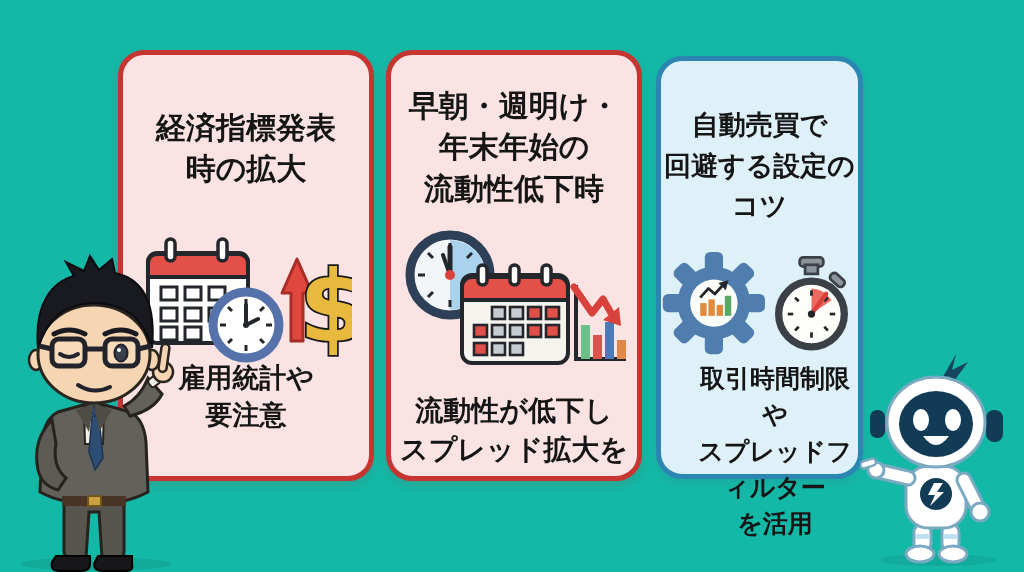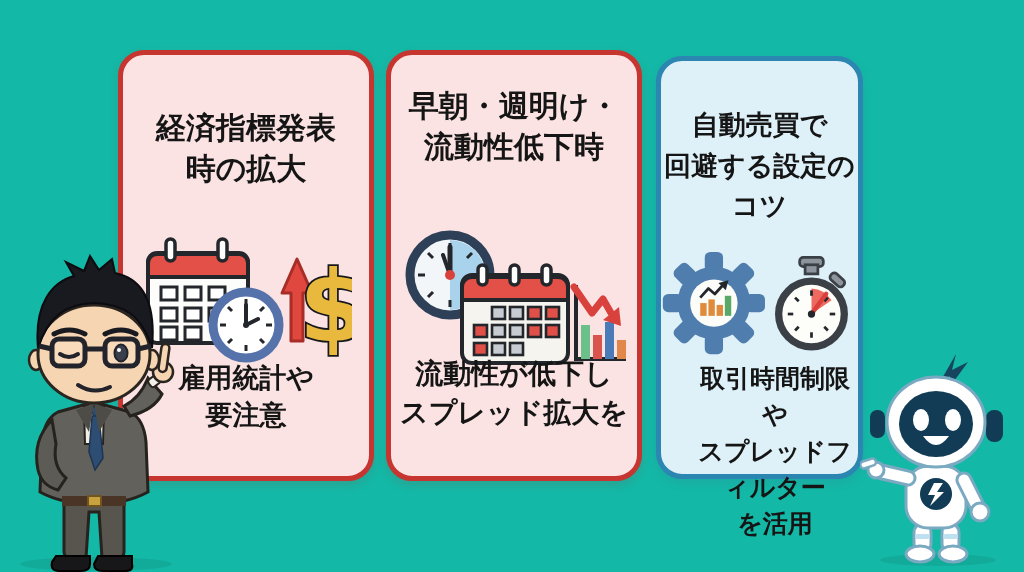--- a/index.html
+++ b/index.html
@@ -20,21 +20,21 @@
     font-weight: bold; color: #151515; line-height: 1.38;
   }
   #card-1 .card-title { top: 52px; font-size: 30px; }
   #card-2 .card-title { top: 30px; font-size: 30px; }
   #card-3 .card-title { top: 44px; font-size: 27px; line-height: 1.5; }
   .card-icon { position: absolute; left: 0; right: 0; display: flex; justify-content: center; }
   #card-1 .card-icon { top: 176px; }
   #card-2 .card-icon { top: 172px; }
   #card-3 .card-icon { top: 182px; }
   #card-1 .card-body { top: 304px; font-size: 27px; }
-  #card-2 .card-body { top: 300px; font-size: 28px; }
+  #card-2 .card-body { top: 337px; font-size: 28px; }
   #card-3 .card-body { top: 300px; font-size: 25px; line-height: 1.45; margin-left: 31px; }
   .char { position: absolute; }
   #businessman { left: 6px;   top: 252px; }
   #robot       { left: 860px; top: 348px; }
 </style>
 </head>
 <body>
 
 <div class="canvas">
 
@@ -87,20 +87,21 @@
     </div>
     <div class="card-body">
       <div>雇用統計や</div>
       <div>要注意</div>
     </div>
   </div>
 
   <div class="card card-red" id="card-2">
     <div class="card-title">
       <div>早朝・週明け・</div>
+      <div>年末年始の</div>
       <div>流動性低下時</div>
     </div>
     <div class="card-icon">
       <svg width="228" height="140" viewBox="0 0 228 140">
 
         <g>
           <circle cx="50" cy="48" r="40" fill="#f2f6f9" stroke="#2e4057" stroke-width="9"></circle>
           <path d="M50 48 L50 13 A35 35 0 0 1 50 83 Z" fill="#a9d3ec"></path>
           <g stroke="#23262b" stroke-width="3">
             <line x1="50" y1="16" x2="50" y2="23"></line>

